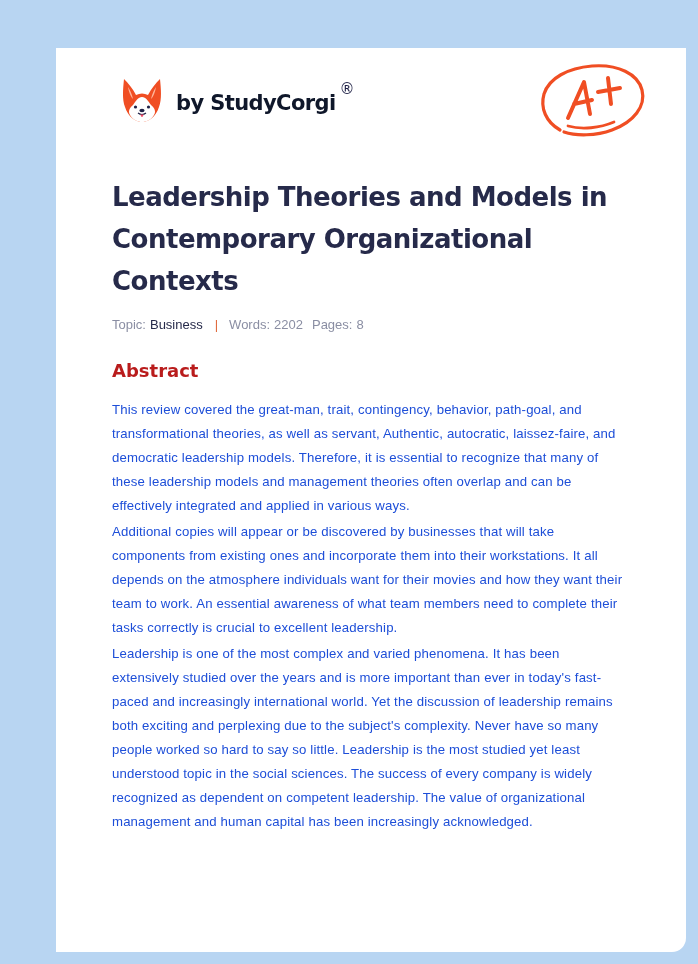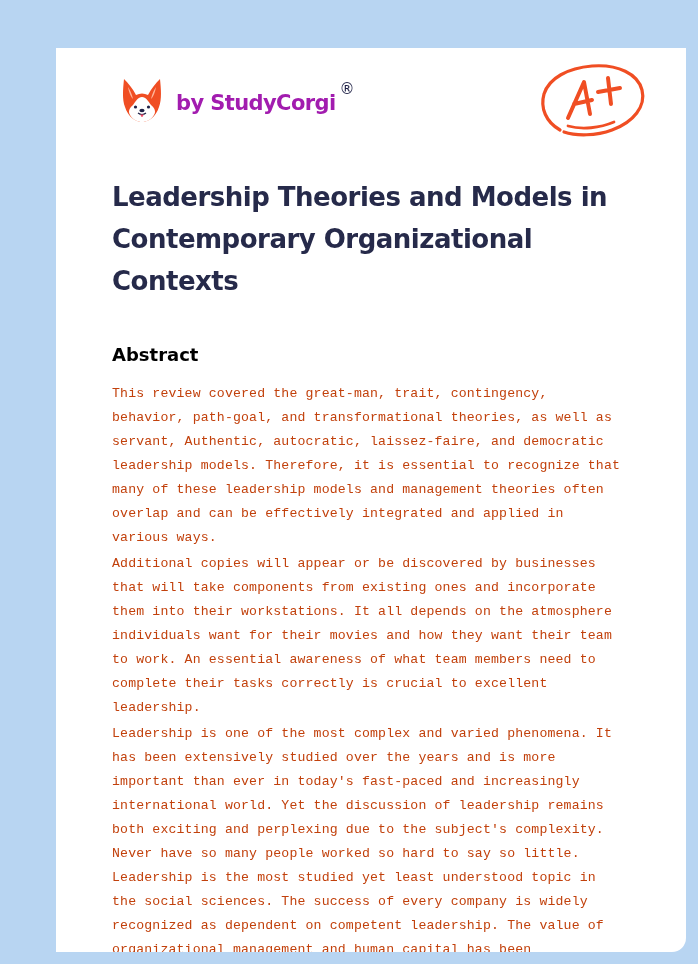--- a/index.html
+++ b/index.html
@@ -32,21 +32,21 @@
       align-items: center;
       height: 50px;
     }
     .logo-icon { width: 44px; height: 48px; display: block; }
     .logo-text {
       margin-left: 12px;
       margin-top: 8px;
       font-family: "DejaVu Sans", sans-serif;
       font-weight: bold;
       font-size: 21px;
-      color: #a21caf;
+      color: #0f172a;
       letter-spacing: -0.6px;
     }
     .logo-reg {
       font-family: "DejaVu Sans", sans-serif;
       font-size: 15px;
       color: #1f2146;
       position: relative;
       top: -10px;
       margin-left: 4px;
     }
@@ -79,32 +79,32 @@
       display: flex;
       align-items: center;
       height: 20px;
     }
     .meta .val { color: #262a4a; margin-left: 4px; }
     .meta .sep { color: #e0683b; margin: 0 11px 0 12px; }
     .meta .words-val { margin-left: 4px; }
     .meta .pages { margin-left: 9px; }
     .meta .pages-val { margin-left: 4px; }
     .section-heading {
-      margin-top: 40px;
+      margin-top: 24px;
       font-family: "DejaVu Sans", sans-serif;
       font-weight: bold;
       font-size: 18px;
       line-height: 26px;
-      color: #000000;
+      color: #b91c1c;
     }
     .para {
-      font-family: Liberation Mono, monospace;
+      font-family: Liberation Sans, sans-serif;
       font-size: 13.2px;
       line-height: 24px;
-      color: #c2410c;
+      color: #1d4ed8;
       letter-spacing: 0.15px;
     }
     .para.first { margin-top: 14px; }
     .para + .para { margin-top: 2px; }
   </style>
 </head>
 <body>
 
 <div class="card">
 
@@ -136,20 +136,29 @@
       <path d="M22 70 C8 62 2 48 6 34 C11 18 30 8 54 6 C80 4 100 14 104 30 C108 46 96 62 74 70 C58 76 38 76 26 72" stroke="#f04e23" stroke-width="3.2" fill="none" stroke-linecap="round"></path>
       <path d="M30 58 L46 22 L52 54 M36 44 L54 40" stroke="#f04e23" stroke-width="4" fill="none" stroke-linecap="round" stroke-linejoin="round"></path>
       <path d="M60 32 L82 28 M70 18 L73 44" stroke="#f04e23" stroke-width="4" fill="none" stroke-linecap="round"></path>
       <path d="M30 66 C44 70 62 68 76 62" stroke="#f04e23" stroke-width="2.8" fill="none" stroke-linecap="round"></path>
     </svg>
   </div>
 
   <div class="content">
     <h1 class="title">Leadership Theories and Models in Contemporary Organizational Contexts</h1>
 
+    <div class="meta">
+      <span>Topic:</span>
+      <span class="val">Business</span>
+      <span class="sep">|</span>
+      <span>Words:</span>
+      <span class="words-val">2202</span>
+      <span class="pages">Pages:</span>
+      <span class="pages-val">8</span>
+    </div>
 
     <h2 class="section-heading">Abstract</h2>
 
     <p class="para first">This review covered the great-man, trait, contingency, behavior, path-goal, and transformational theories, as well as servant, Authentic, autocratic, laissez-faire, and democratic leadership models. Therefore, it is essential to recognize that many of these leadership models and management theories often overlap and can be effectively integrated and applied in various ways.</p>
     <p class="para">Additional copies will appear or be discovered by businesses that will take components from existing ones and incorporate them into their workstations. It all depends on the atmosphere individuals want for their movies and how they want their team to work. An essential awareness of what team members need to complete their tasks correctly is crucial to excellent leadership.</p>
     <p class="para">Leadership is one of the most complex and varied phenomena. It has been extensively studied over the years and is more important than ever in today's fast-paced and increasingly international world. Yet the discussion of leadership remains both exciting and perplexing due to the subject's complexity. Never have so many people worked so hard to say so little. Leadership is the most studied yet least understood topic in the social sciences. The success of every company is widely recognized as dependent on competent leadership. The value of organizational management and human capital has been increasingly acknowledged.</p>
   </div>
 </div>
 
 </body></html>

